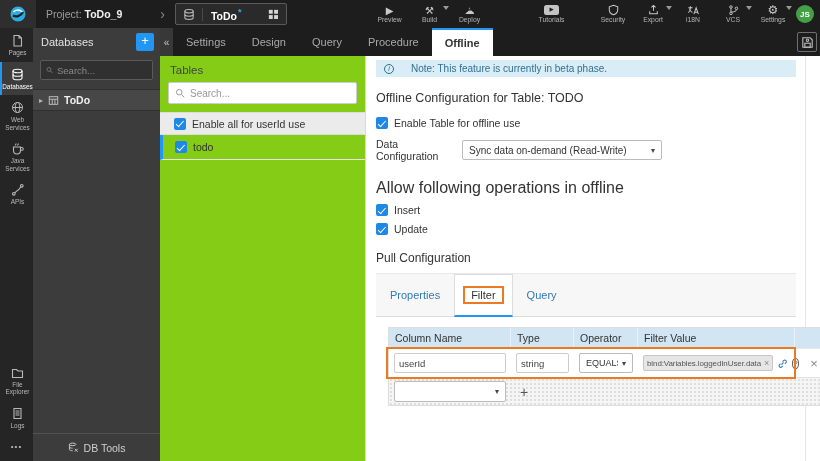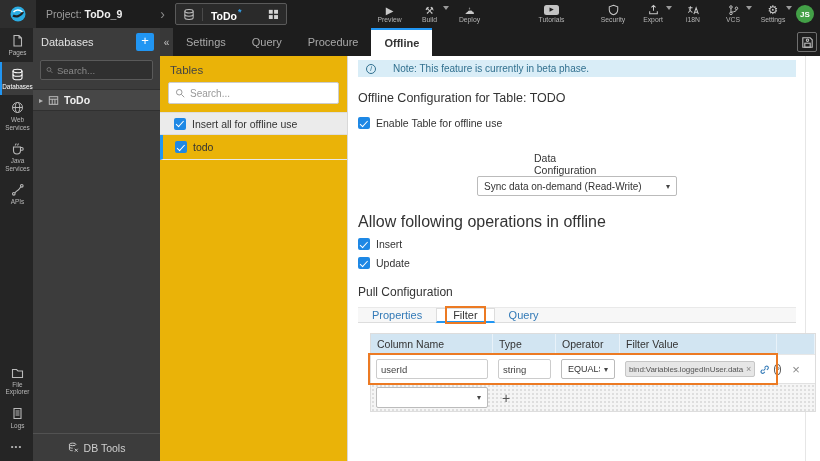--- a/index.html
+++ b/index.html
@@ -64,21 +64,21 @@
   .etab { padding:0 13px; display:flex; align-items:center; color:#a9a9a9; font-size:11px; cursor:pointer; }
   .etab.active { background:#fff; color:#333; border-top:2px solid #2196f3; font-weight:bold; }
   .tabbar .spf { flex:1; }
   .save-btn { width:20px; height:20px; border:1px solid #6f6f6f; border-radius:2px; margin:4px 3px 0 0; display:flex; align-items:center; justify-content:center; cursor:pointer; }
   .save-btn svg { stroke:#bdbdbd; }
 
   
   .workspace { flex:1; display:flex; min-height:0; }
 
   
-  .tablespanel { width:188px; border-right:1px solid #d8d8d8; background:#eab308; flex:0 0 auto; }
+  .tablespanel { width:206px; border-right:1px solid #d8d8d8; background:#84cc16; flex:0 0 auto; }
   .tp-title { font-size:11.5px; color:#444; padding:8px 10px 4px; }
   .tp-search { margin:2px 8px 0; height:22px; border:1px solid #ccc; border-radius:2px; display:flex; align-items:center; padding:0 6px; background:#fff; }
   .tp-search input { border:none; outline:none; font-size:10px; color:#555; width:110px; margin-left:5px; font-family:inherit; }
   .tp-search input::placeholder { color:#999; }
   .tp-row { height:23px; display:flex; align-items:center; padding:0 8px; font-size:10.5px; color:#333; cursor:pointer; }
   .tp-row.enable-all { margin-top:8px; background:#ebebeb; border-top:1px solid #ddd; border-bottom:1px solid #ddd; }
   .tp-row.table-row { border-left:3px solid #2196f3; border-bottom:1px solid #e8e8e8; padding-left:6px; height:25px; }
   .tp-row span { margin-left:6px; }
 
   
@@ -86,31 +86,31 @@
   .cb::after { content:""; position:absolute; left:4px; top:1.5px; width:3px; height:6.5px; border:solid #fff; border-width:0 1.6px 1.6px 0; transform:rotate(42deg); }
 
   
   .mainarea { flex:1; position:relative; background:#fff; padding:4px 24px 0 10px; min-width:0; }
   .right-line { position:absolute; top:0; bottom:0; right:14px; width:1px; background:#e6e6e6; }
   .note { background:#d9edf7; color:#31708f; font-size:10px; padding:3px 8px; display:flex; align-items:center;gap:12px; }
   .info-ic { width:10px; height:10px; border:1px solid #31708f; border-radius:50%; font-size:7px; font-style:italic; display:inline-flex; align-items:center; justify-content:center; margin-right:5px; flex:0 0 auto; }
   .m-title { font-size:12.5px; color:#333; margin-top:14px; }
   .cb-line { display:flex; align-items:flex-end; font-size:10.5px; color:#333; margin-top:12px; }
   .cb-line span.lbl { margin-left:6px; }
-  .dc-row { display:flex; align-items:center; margin-top:23px;flex-direction:column; }
+  .dc-row { display:flex; align-items:center; margin-top:9px; }
   .dc-lbl { font-size:10.5px; color:#333; width:86px; }
   .fake-select { width:200px; height:20px; border:1px solid #bbb; border-radius:2px; background:#fff; display:flex; align-items:center; font-size:10px; color:#333; padding:0 6px; cursor:pointer; }
   .fake-select .fs-txt { flex:1; white-space:nowrap; overflow:hidden; }
   .fs-caret { color:#444; font-size:8px; margin-left:4px; }
   .sec-lbl { font-size:16px; color:#333; margin-top:17px; }
   .op-line { margin-top:7px; }
   .pull-lbl { font-size:12px; color:#333; margin-top:16px; }
 
   
-  .ptabs { margin-top:8px; background:#f7f7f7; border-top:1px solid #e9e9e9; border-bottom:1px solid #ddd; display:flex; height:16px; align-items:stretch; }
+  .ptabs { margin-top:8px; background:#f7f7f7; border-top:1px solid #e9e9e9; border-bottom:1px solid #ddd; display:flex; height:44px; align-items:stretch; }
   .ptab { padding:0 14px; display:flex; align-items:center; font-size:11px; color:#337ab7; cursor:pointer; }
   .ptab.active { background:#fff; border:1px solid #ddd; border-bottom:2px solid #2196f3; color:#333; margin-bottom:-1px; padding:0 8px; }
   .ann-inline { border:2px solid #ec7a23; padding:1px 6px; }
 
   
   .ft-wrap { padding:10px 12px 0 12px; }
   .ftable { width:446px; border:1px solid #ddd; position:relative; }
   .fgrid { display:grid; grid-template-columns:122px 63px 64px 157px 1fr; }
   .fhead { background:#d2e5f2; }
   .fhead .fcell { font-size:10.5px; color:#333; padding:4px 6px; border-right:1px solid #e9f2f9; }
@@ -330,20 +330,21 @@
         </svg>
       <span>DB Tools</span>
     </div>
   </div>
 
   <div class="contentcol">
 
     <div class="tabbar">
       <div class="tb-collapse">«</div>
       <div class="etab">Settings</div>
+      <div class="etab">Design</div>
       <div class="etab">Query</div>
       <div class="etab">Procedure</div>
       <div class="etab active">Offline</div>
       <div class="spf"></div>
       <div class="save-btn">
         <svg width="13" height="13" viewBox="0 0 13 13" fill="none" stroke-width="1.1">
             <path d="M1.8 1.8h7.4l2 2v7.4H1.8z"></path>
             <rect x="3.8" y="7.2" width="5.4" height="4"></rect>
             <circle cx="6.5" cy="4.2" r="1.2"></circle>
           </svg>
@@ -356,21 +357,21 @@
         <div class="tp-title">Tables</div>
         <div class="tp-search">
           <svg width="10" height="10" viewBox="0 0 13 13" fill="none" stroke="#999" stroke-width="1.3">
               <circle cx="5.5" cy="5.5" r="3.6"></circle>
               <path d="M8.3 8.3L12 12"></path>
             </svg>
           <input type="text" placeholder="Search..." style="">
         </div>
         <div class="tp-row enable-all">
           <span class="cb"></span>
-          <span>Insert all for offline use</span>
+          <span>Enable all for userId use</span>
         </div>
         <div class="tp-row table-row">
           <span class="cb"></span>
           <span>todo</span>
         </div>
       </div>
 
       <div class="mainarea">
         <div class="right-line"></div>
 

